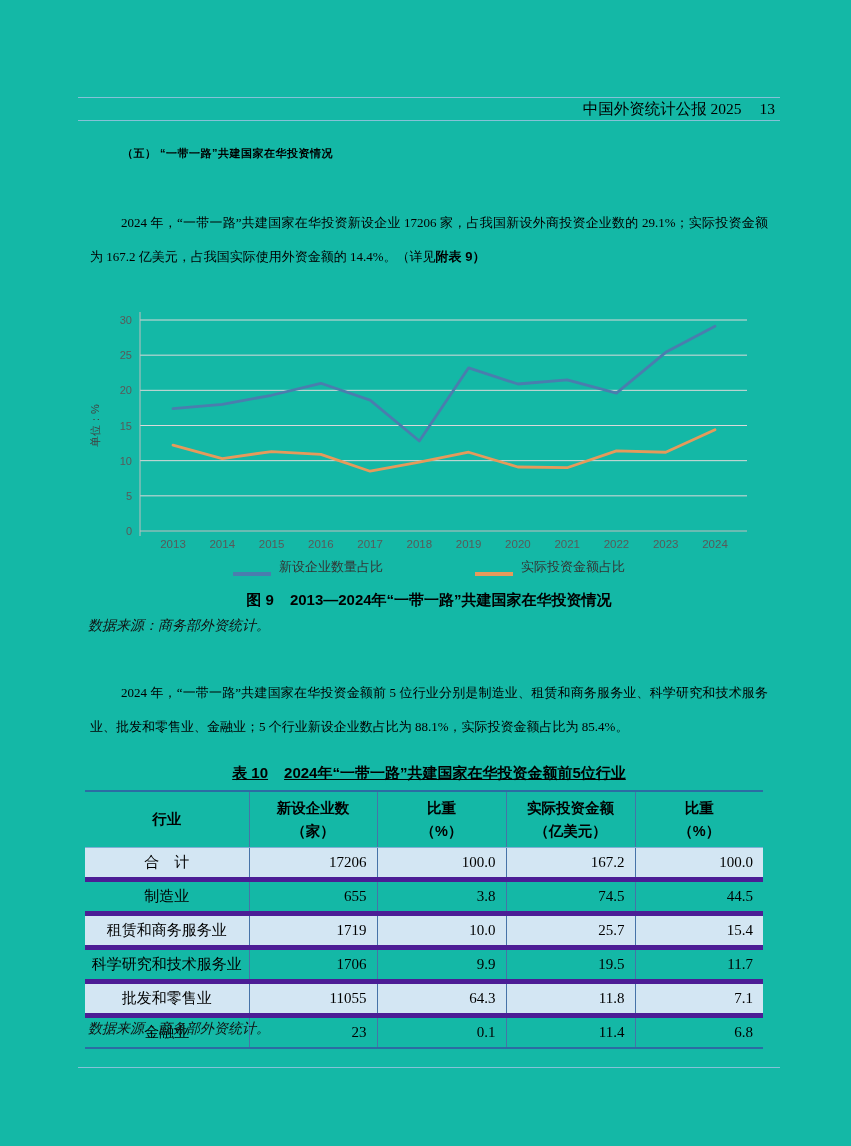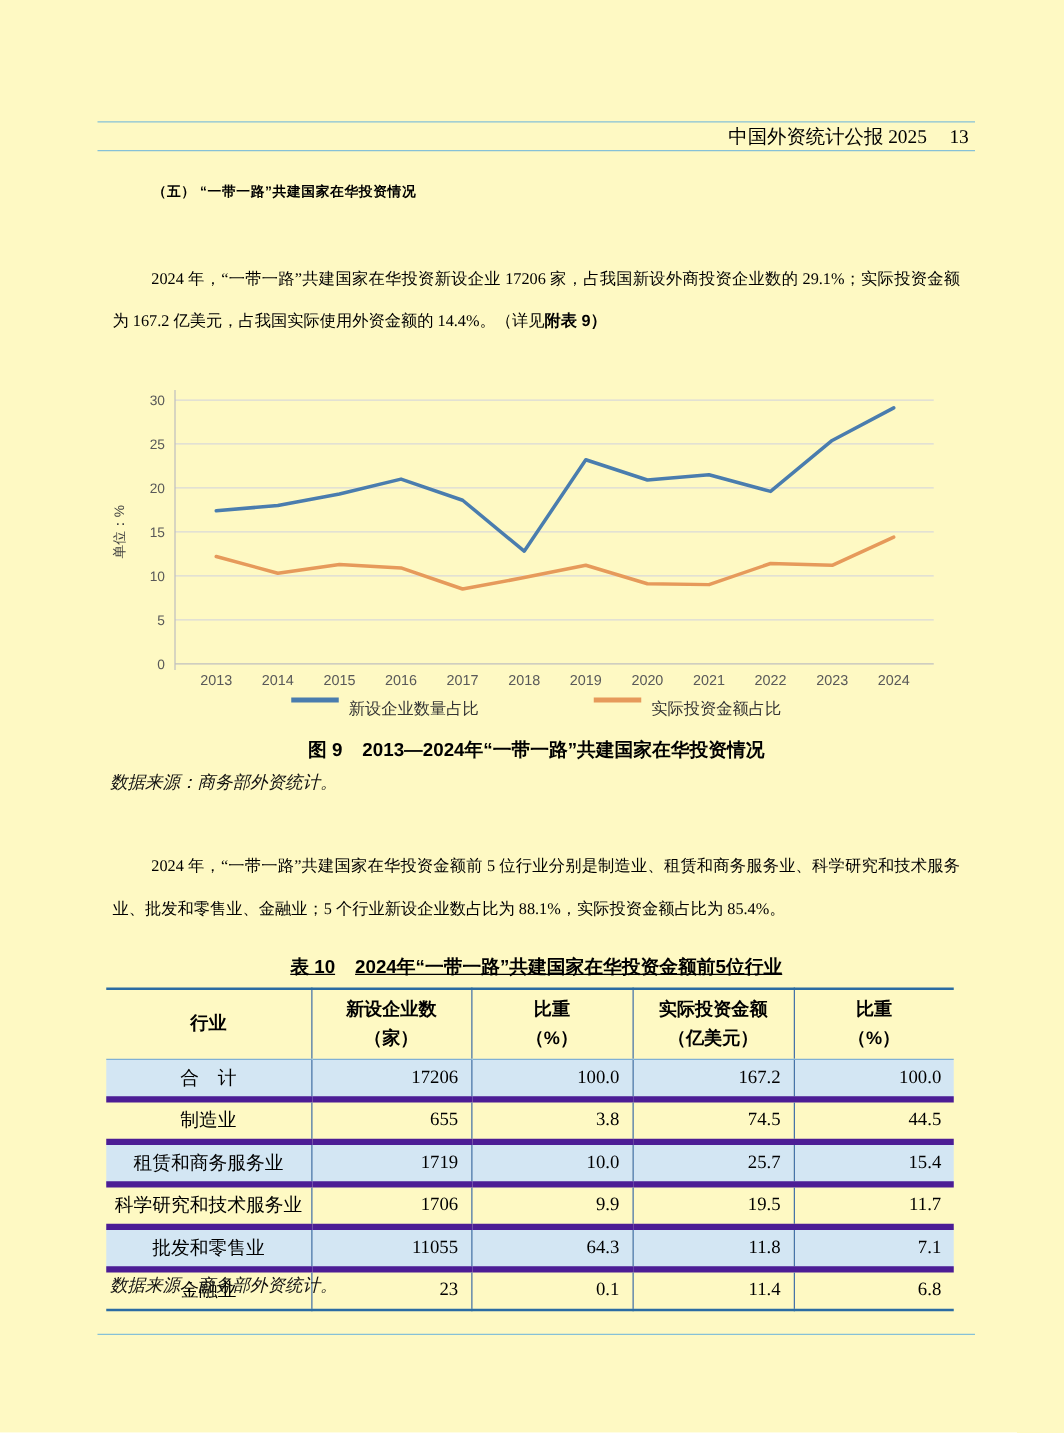--- a/index.html
+++ b/index.html
@@ -1,37 +1,37 @@
 <!DOCTYPE html>
 <html><head>
 <meta charset="utf-8">
 <style>
   html,body{margin:0;padding:0;background:#ffffff;}
-  .page{position:relative;width:851px;height:1146px;background:#fef9c3;overflow:hidden;
+  .page{position:relative;width:851px;height:1146px;background:#14b8a6;overflow:hidden;
         font-family:"Liberation Serif","DejaVu Serif",serif;color:#000;}
   .rule{position:absolute;left:78px;width:702px;height:1px;background:#86c1d7;}
   #rule-top{top:97px;}
   #rule-mid{top:120px;}
   #rule-footer{top:1067px;}
   .page-header{position:absolute;top:99px;left:78px;width:697px;display:flex;
                justify-content:flex-end;align-items:baseline;gap:18px;font-size:15.5px;}
   .section-title{position:absolute;top:146px;left:122px;margin:0;
                  font-family:"Liberation Sans","DejaVu Sans",sans-serif;
                  font-weight:bold;font-size:11px;letter-spacing:.5px;}
   .para{position:absolute;left:90px;width:678px;margin:0;font-size:13px;
         line-height:34px;text-align:justify;text-indent:31px;}
   #para1{top:206px;}
   #para2{top:676px;}
   .para b{font-family:"Liberation Sans","DejaVu Sans",sans-serif;font-weight:bold;}
   #chart-svg{position:absolute;top:304px;left:78px;}
   #chart-svg text{font-family:"Liberation Sans","DejaVu Sans",sans-serif;}
   .legend{position:absolute;top:558px;left:78px;width:702px;display:flex;
           justify-content:center;gap:92px;font-size:13px;color:#333;
           font-family:"Liberation Sans","DejaVu Sans",sans-serif;}
-  .legend-item{display:flex;align-items:flex-start;}
+  .legend-item{display:flex;align-items:flex-end;}
   .legend-dash{display:inline-block;width:38px;height:4px;margin-right:8px;}
   .caption{position:absolute;left:78px;width:702px;margin:0;text-align:center;
            font-family:"Liberation Sans","DejaVu Sans",sans-serif;
            font-weight:bold;font-size:15px;}
   #fig-caption{top:591px;}
   #tbl-caption{top:764px;text-decoration:underline;}
   .caption .cap-label{margin-right:16px;}
   .source{position:absolute;left:88px;font-size:14px;font-style:italic;color:#111;}
   #source1{top:617px;}
   #source2{top:1020px;}

